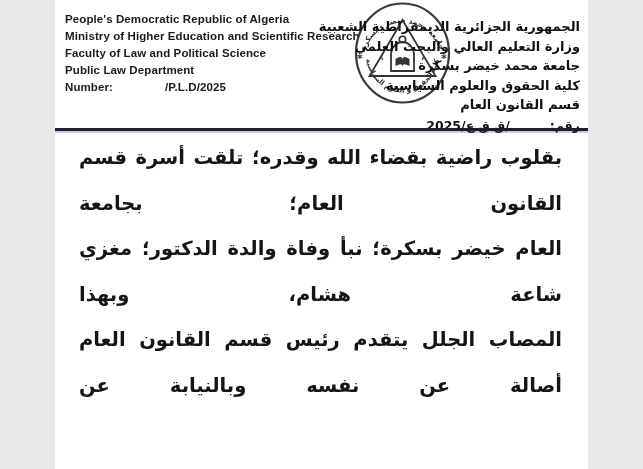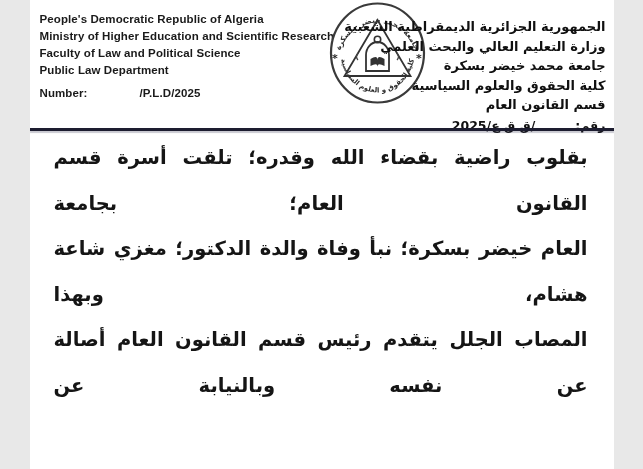--- a/index.html
+++ b/index.html
@@ -1,33 +1,33 @@
 <!DOCTYPE html>
 <html lang="ar"><head>
 <meta charset="utf-8">
 <style>
   html,body{margin:0;padding:0;background:#e8e8e8;}
   .page{
     position:relative;
-    width:584px;height:469px;
+    width:533px;height:469px;
     background:#ffffff;
     font-family:"DejaVu Sans","Liberation Sans",sans-serif;
     color:#1b1b1b;
     overflow:hidden;
     margin:0 auto;
   }
   
   .header{position:relative;height:131px;}
   .en-block{
     position:absolute;left:10px;top:11px;
     font-family:"Liberation Sans",sans-serif;
     font-weight:700;font-size:11.5px;line-height:17px;
     color:#1a1a1a;letter-spacing:.1px;
   }
-  .en-number{display:flex;gap:52px;margin-top:6px;}
+  .en-number{display:flex;gap:52px;}
   .ar-block{
     position:absolute;right:8px;top:8px;
     direction:rtl;text-align:right;
     font-weight:700;font-size:13px;line-height:19.5px;
     color:#101010;
     margin-top:9px;
   }
   .ar-number{display:flex;gap:40px;margin-top:1px;font-size:12.5px;}
   
   .seal{position:absolute;left:299px;top:1px;width:97px;height:104px;}

